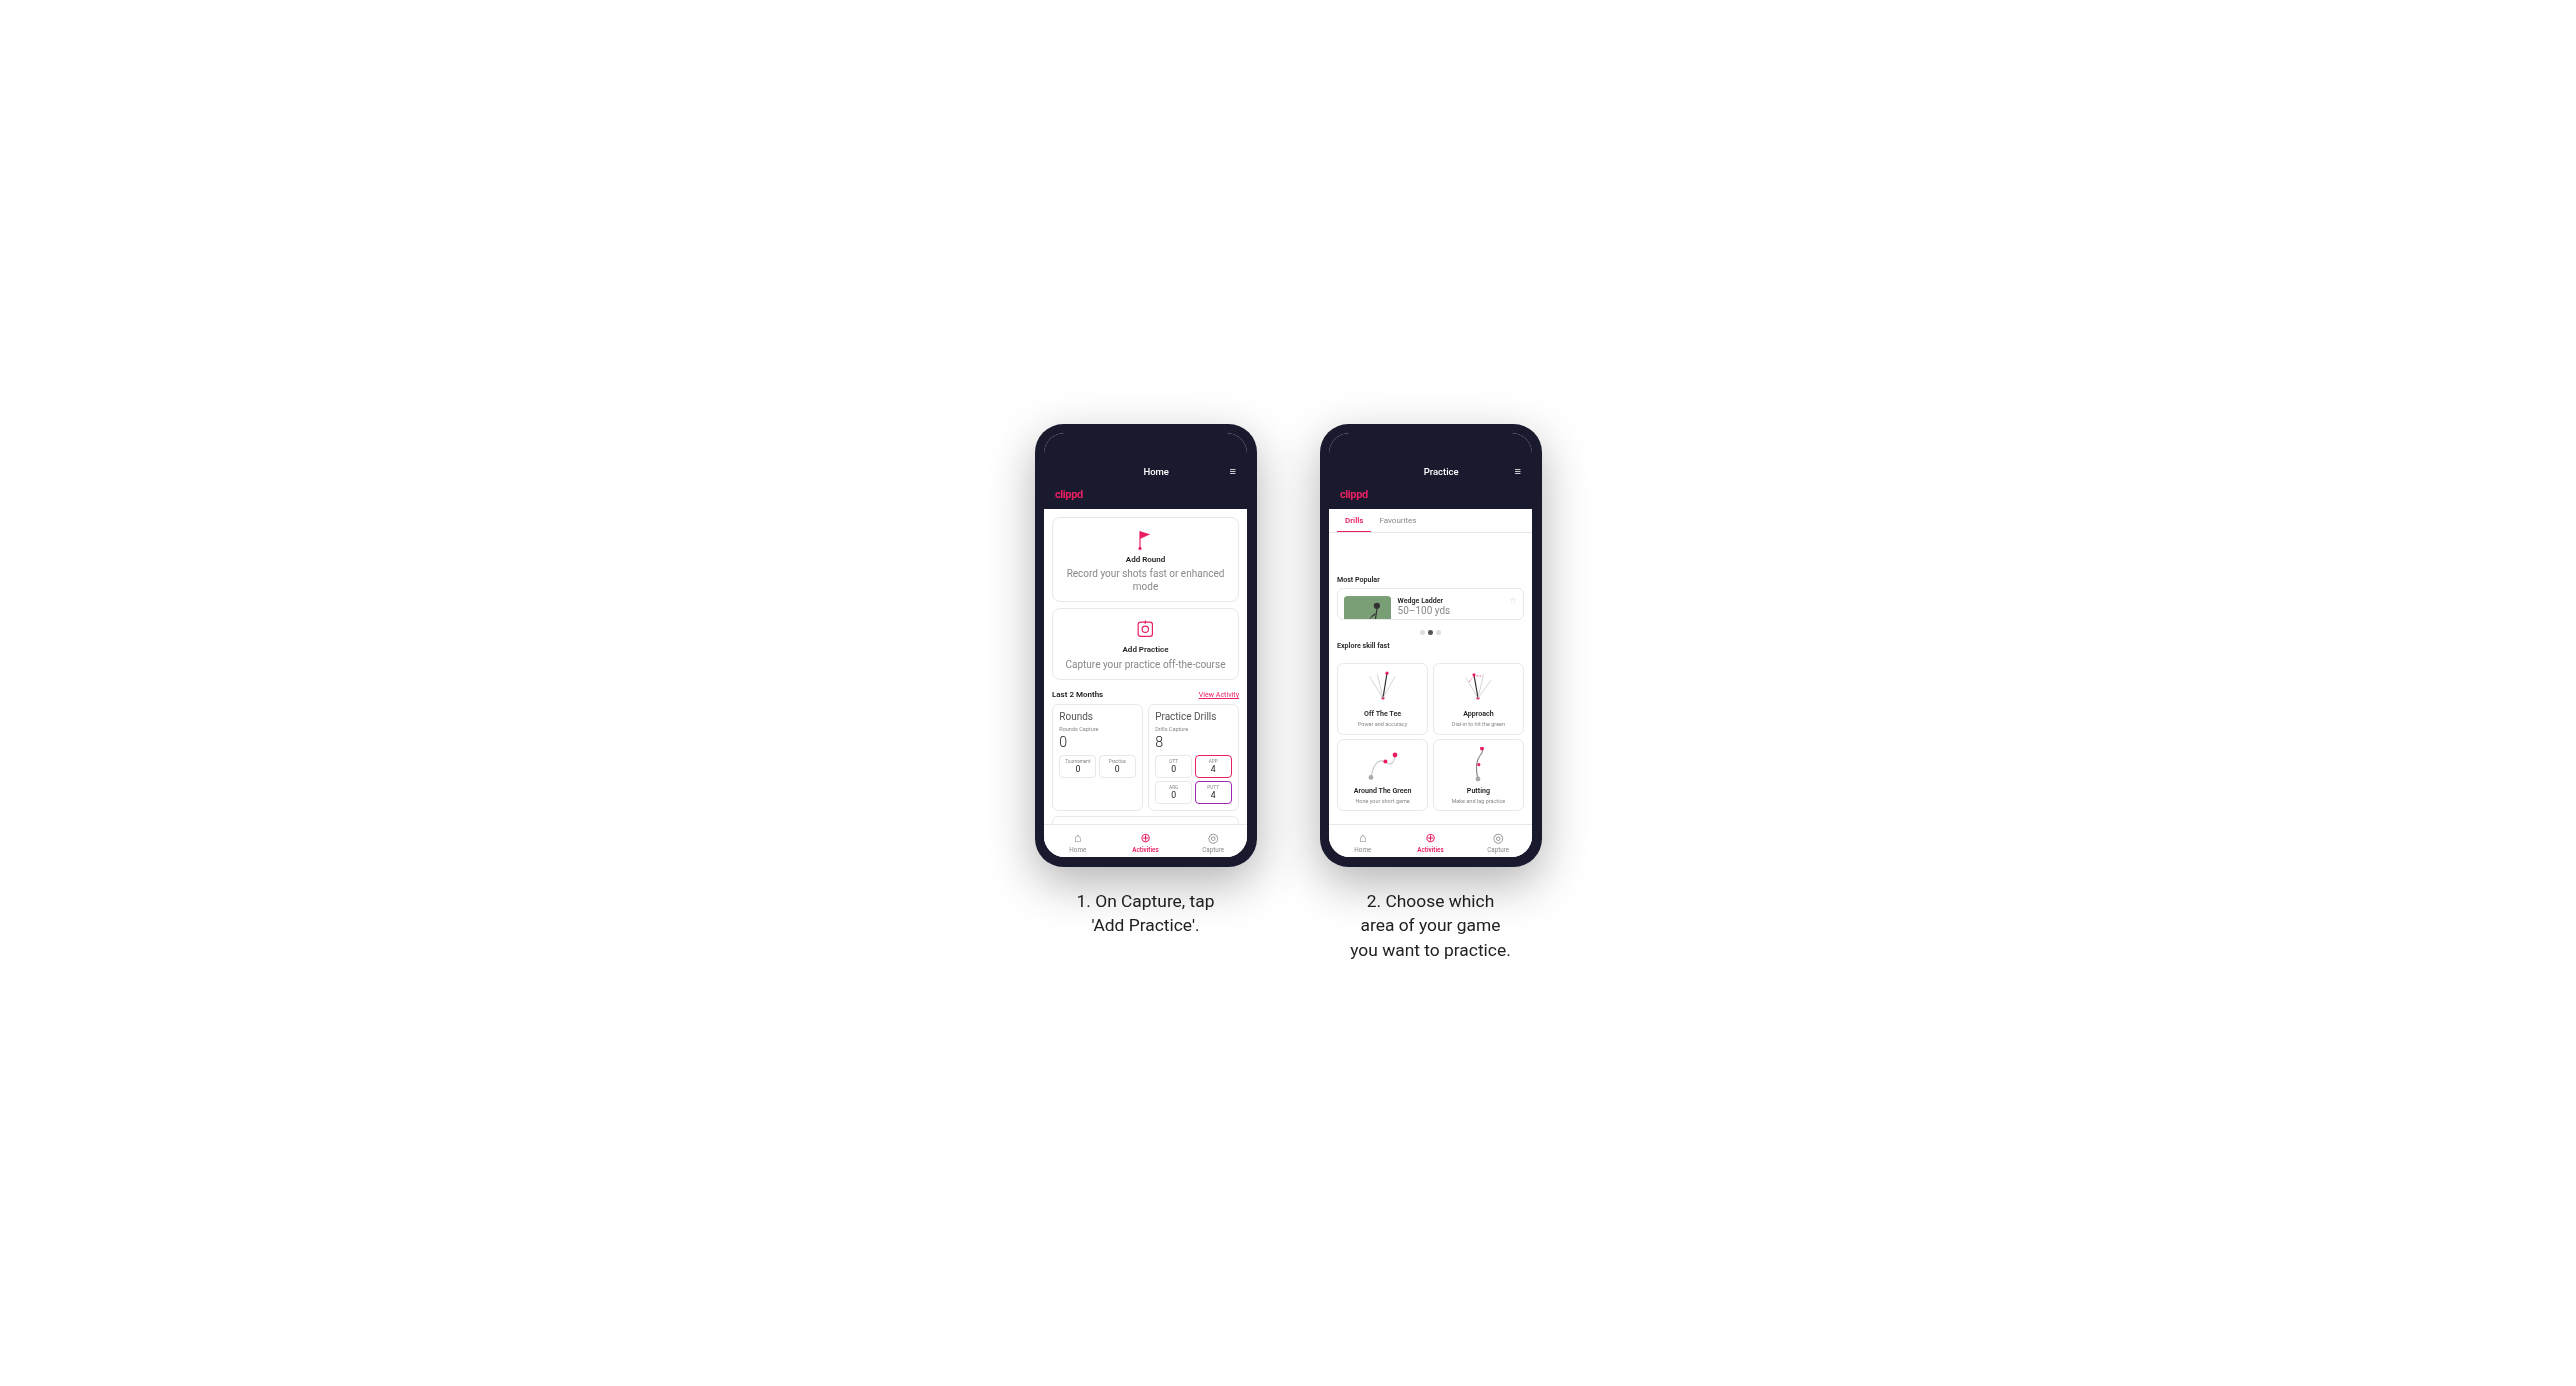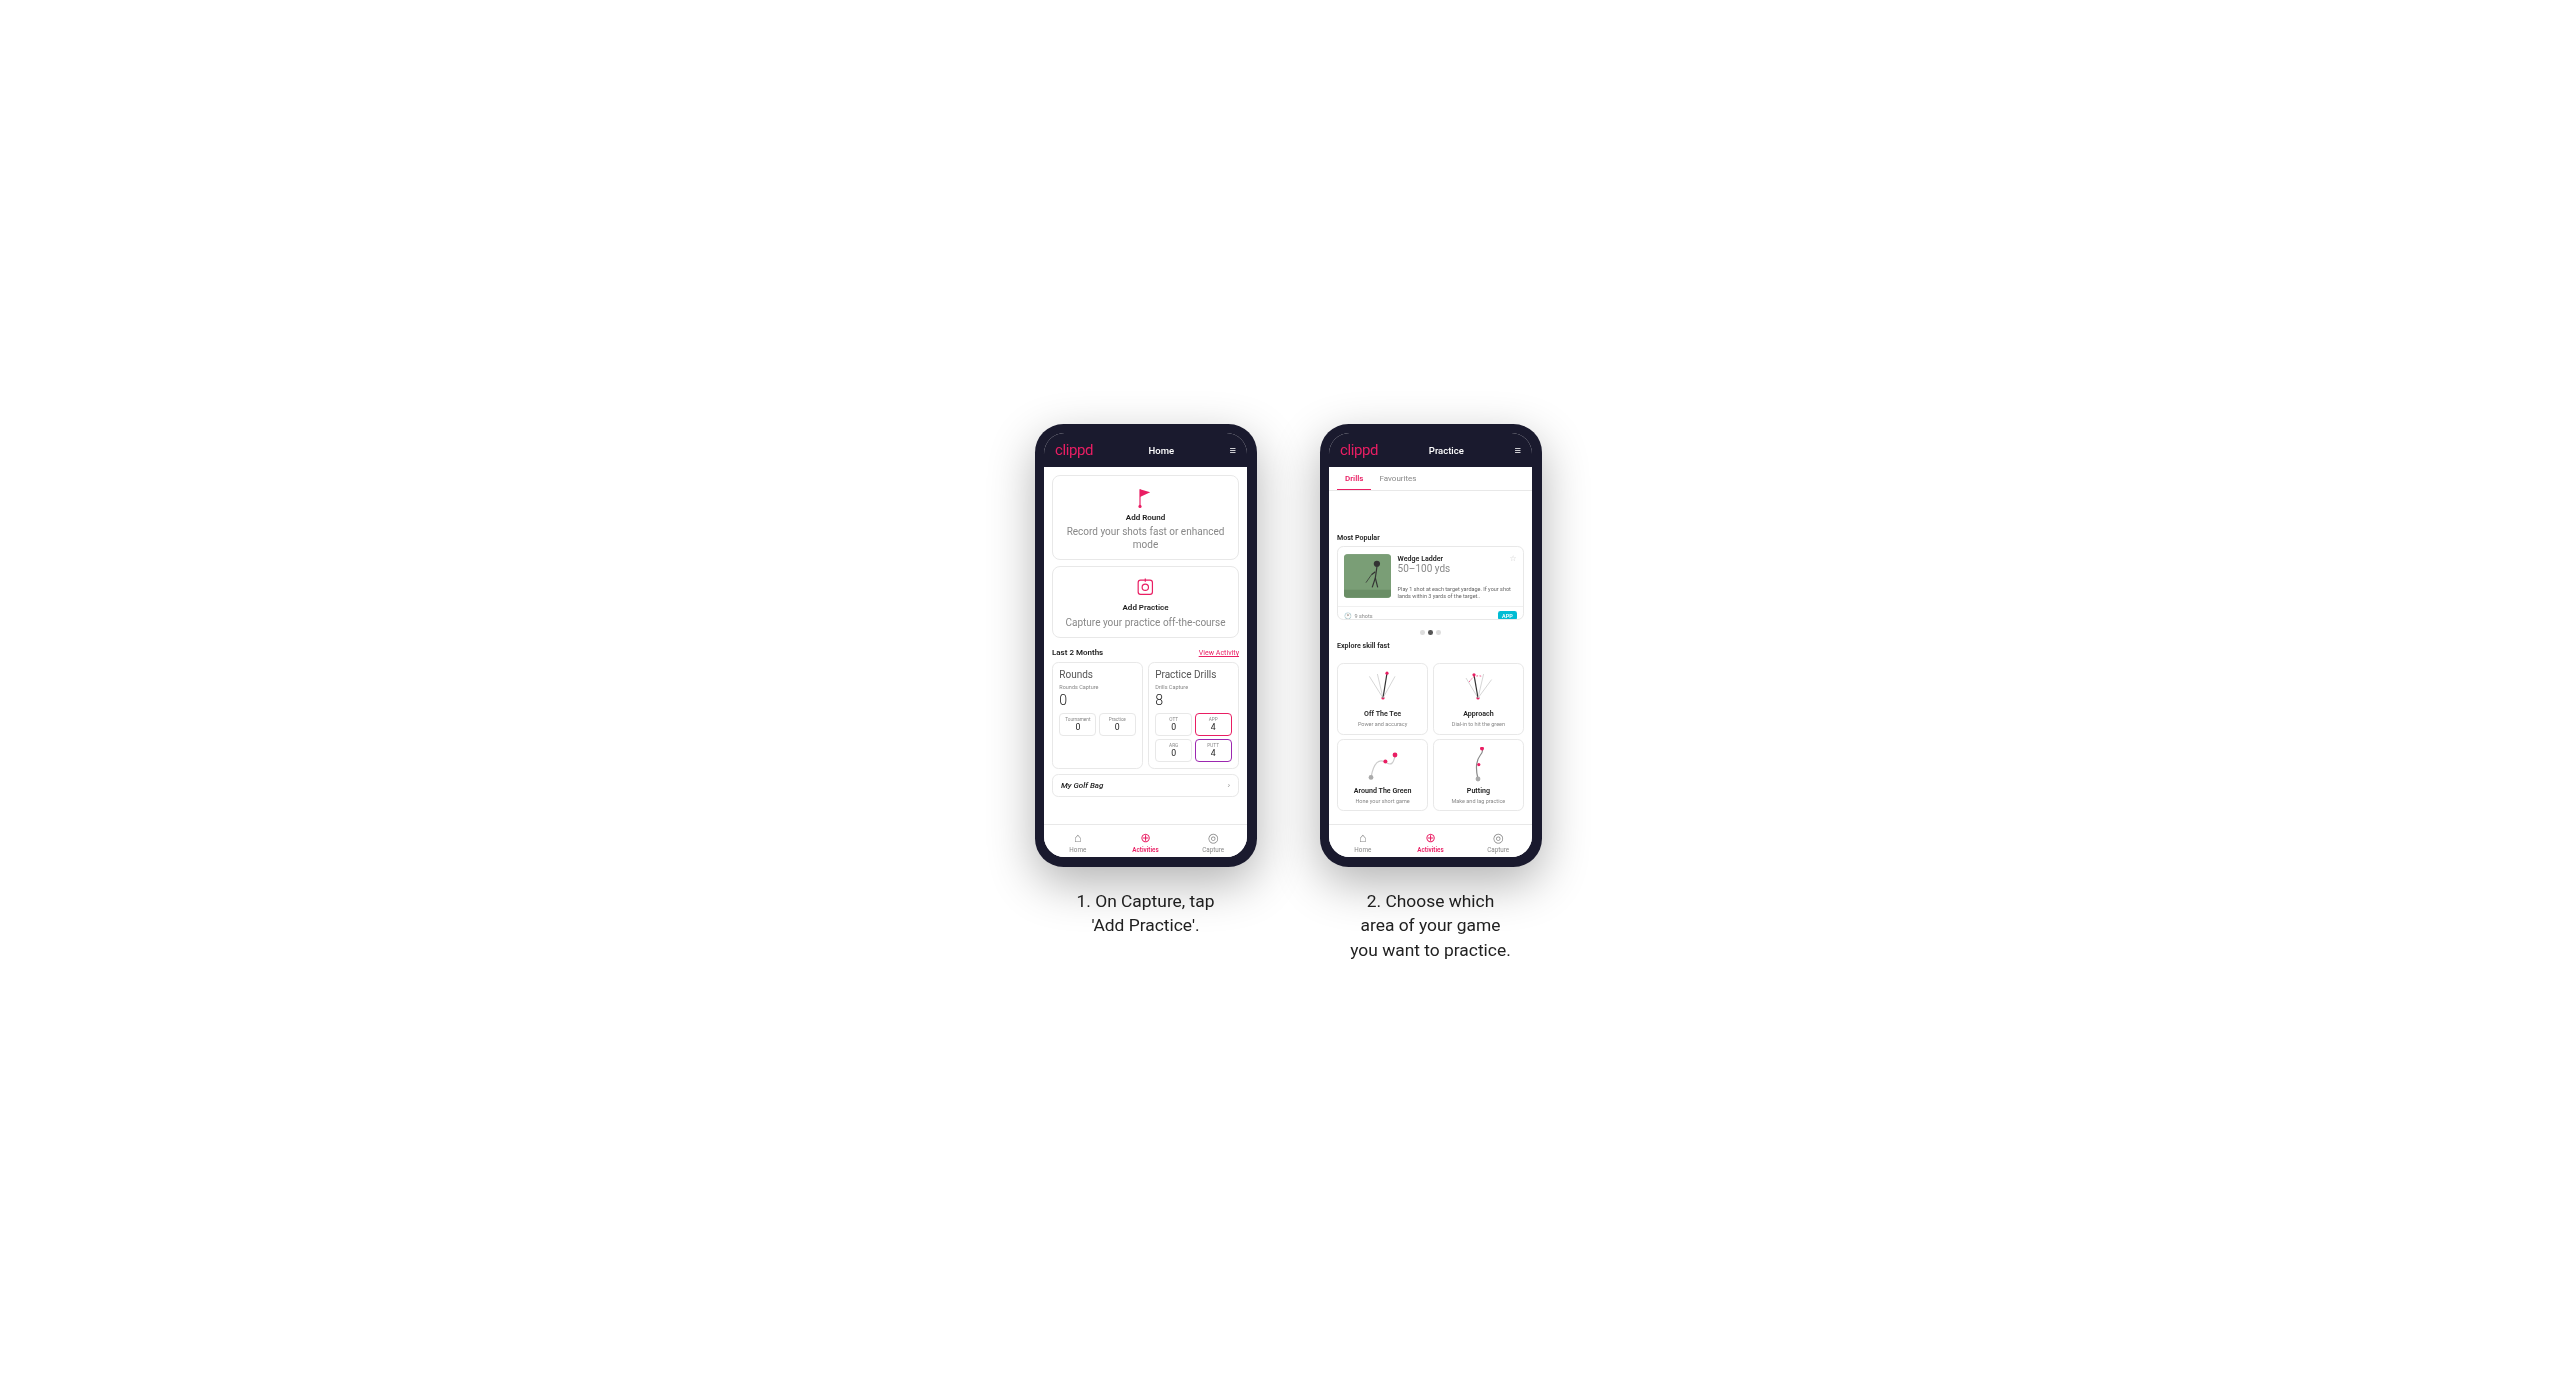--- a/index.html
+++ b/index.html
@@ -48,23 +48,24 @@
     .app-header {
       background: #1a1a2e;
       display: flex;
       justify-content: space-between;
       align-items: center;
       padding: 8px 11px;
       color: white;
     }
     .logo-text {
       color: #e91e63;
-      font-weight: 400;
-      font-size: 15px;
+      font-weight: 700;
+      font-size: 11px;
       letter-spacing: -0.4px;
+      margin-top: 47px;
     }
     .header-title {
       color: white;
       font-size: 9.5px;
       font-weight: 500;
     }
     .hamburger-icon {
       color: white;
       font-size: 11px;
     }

